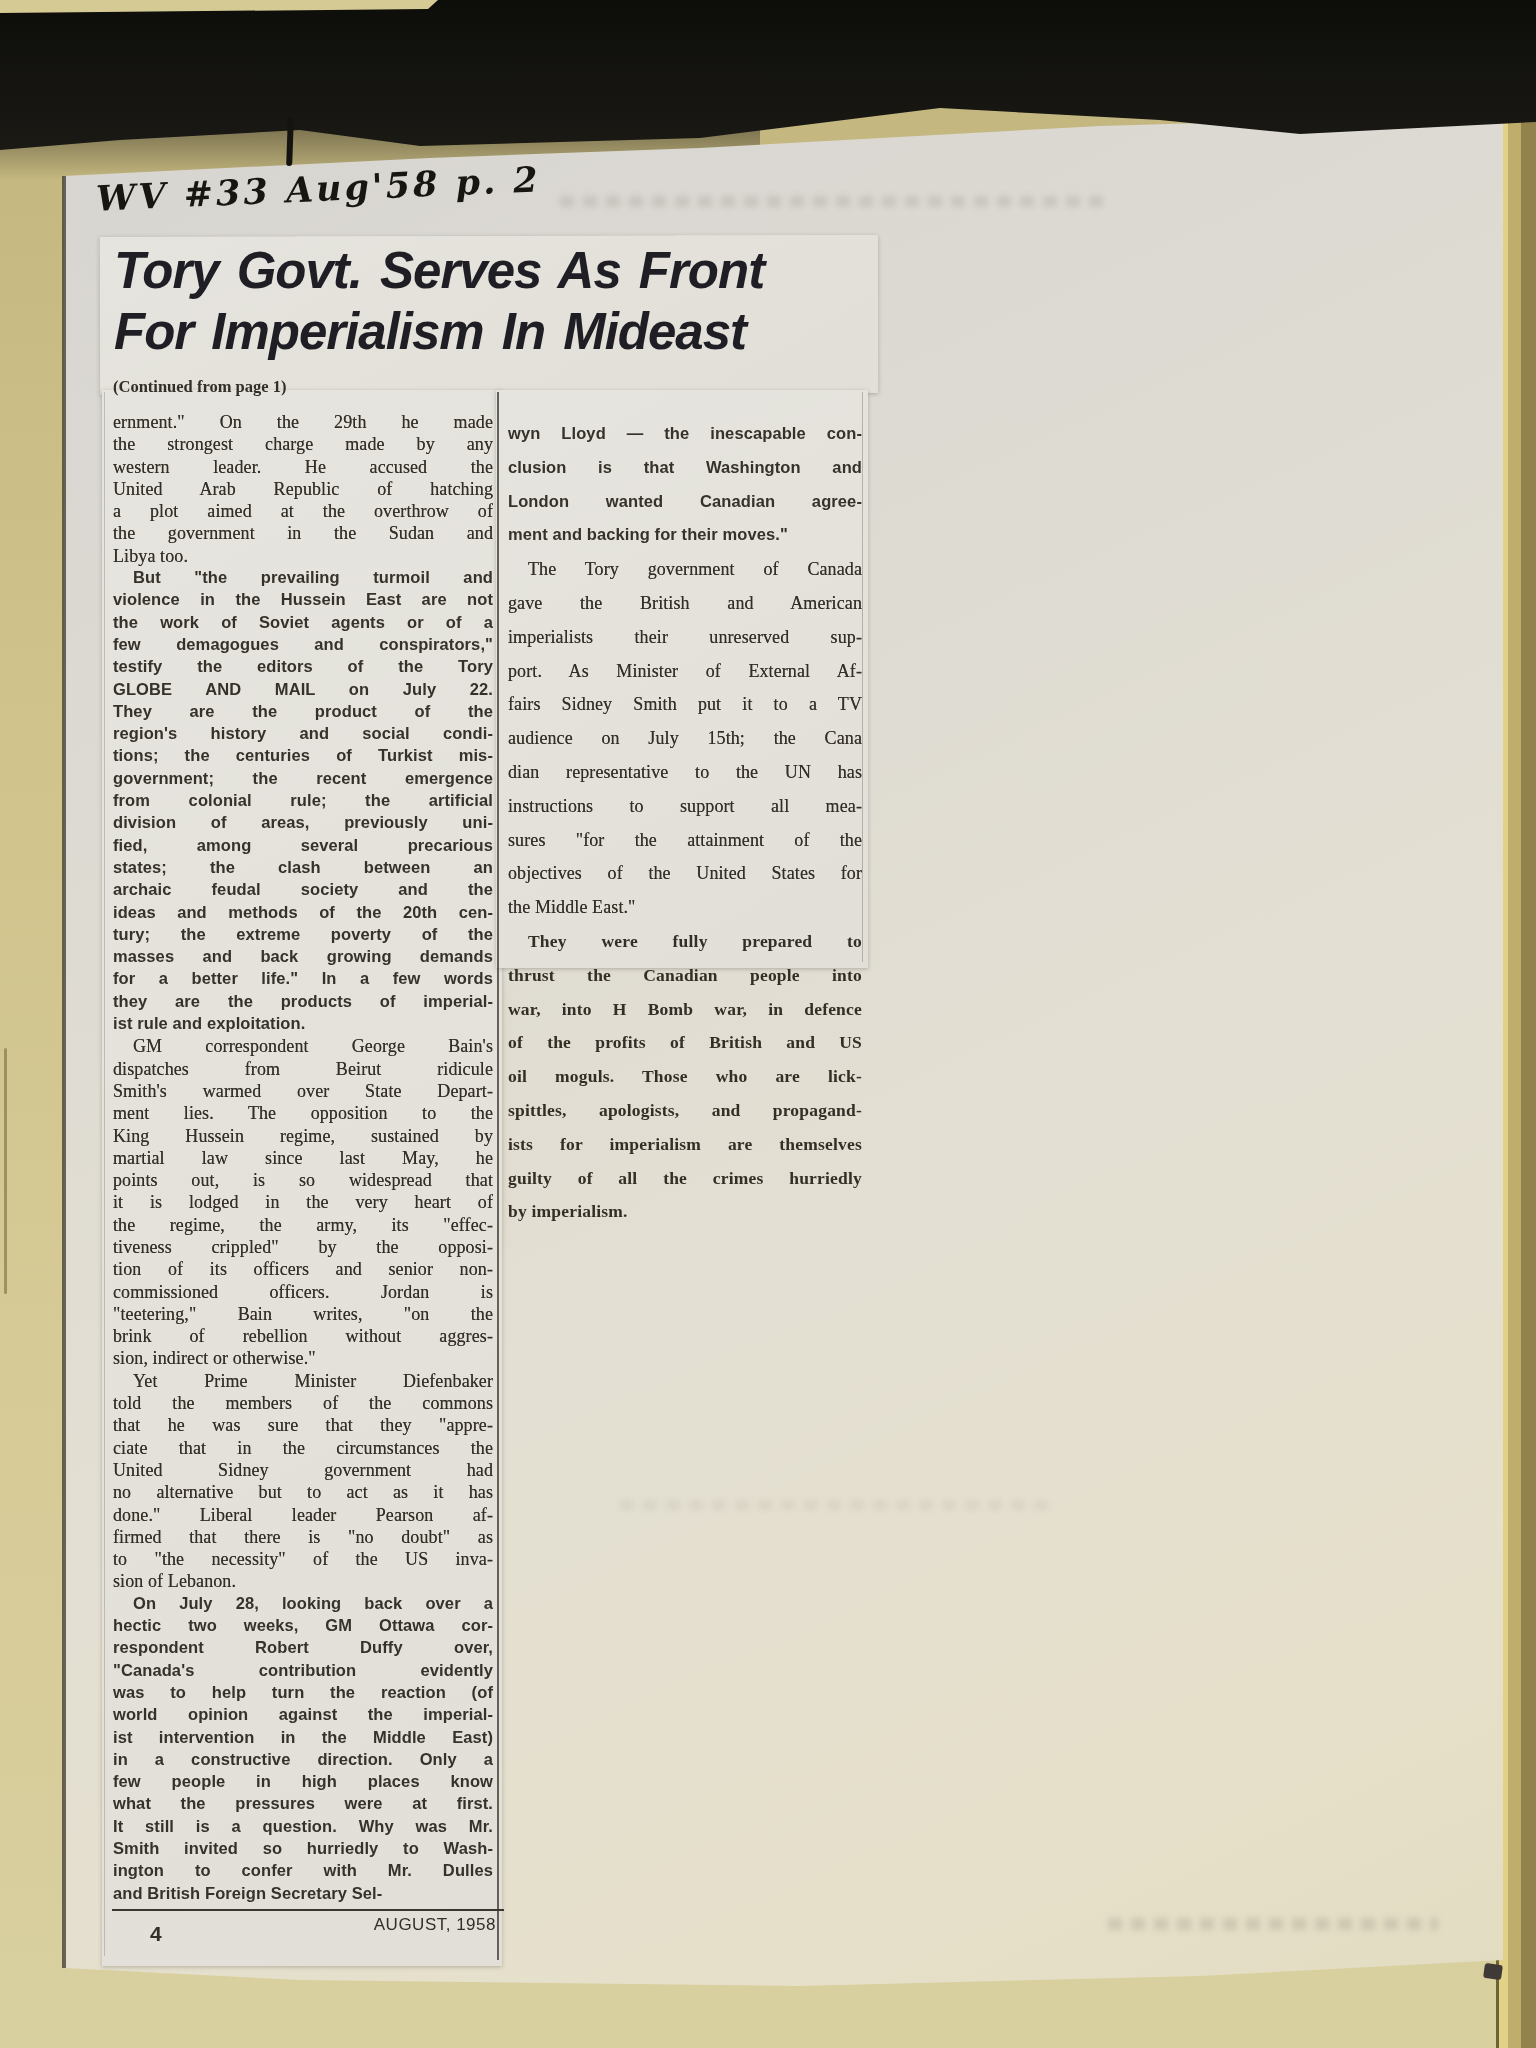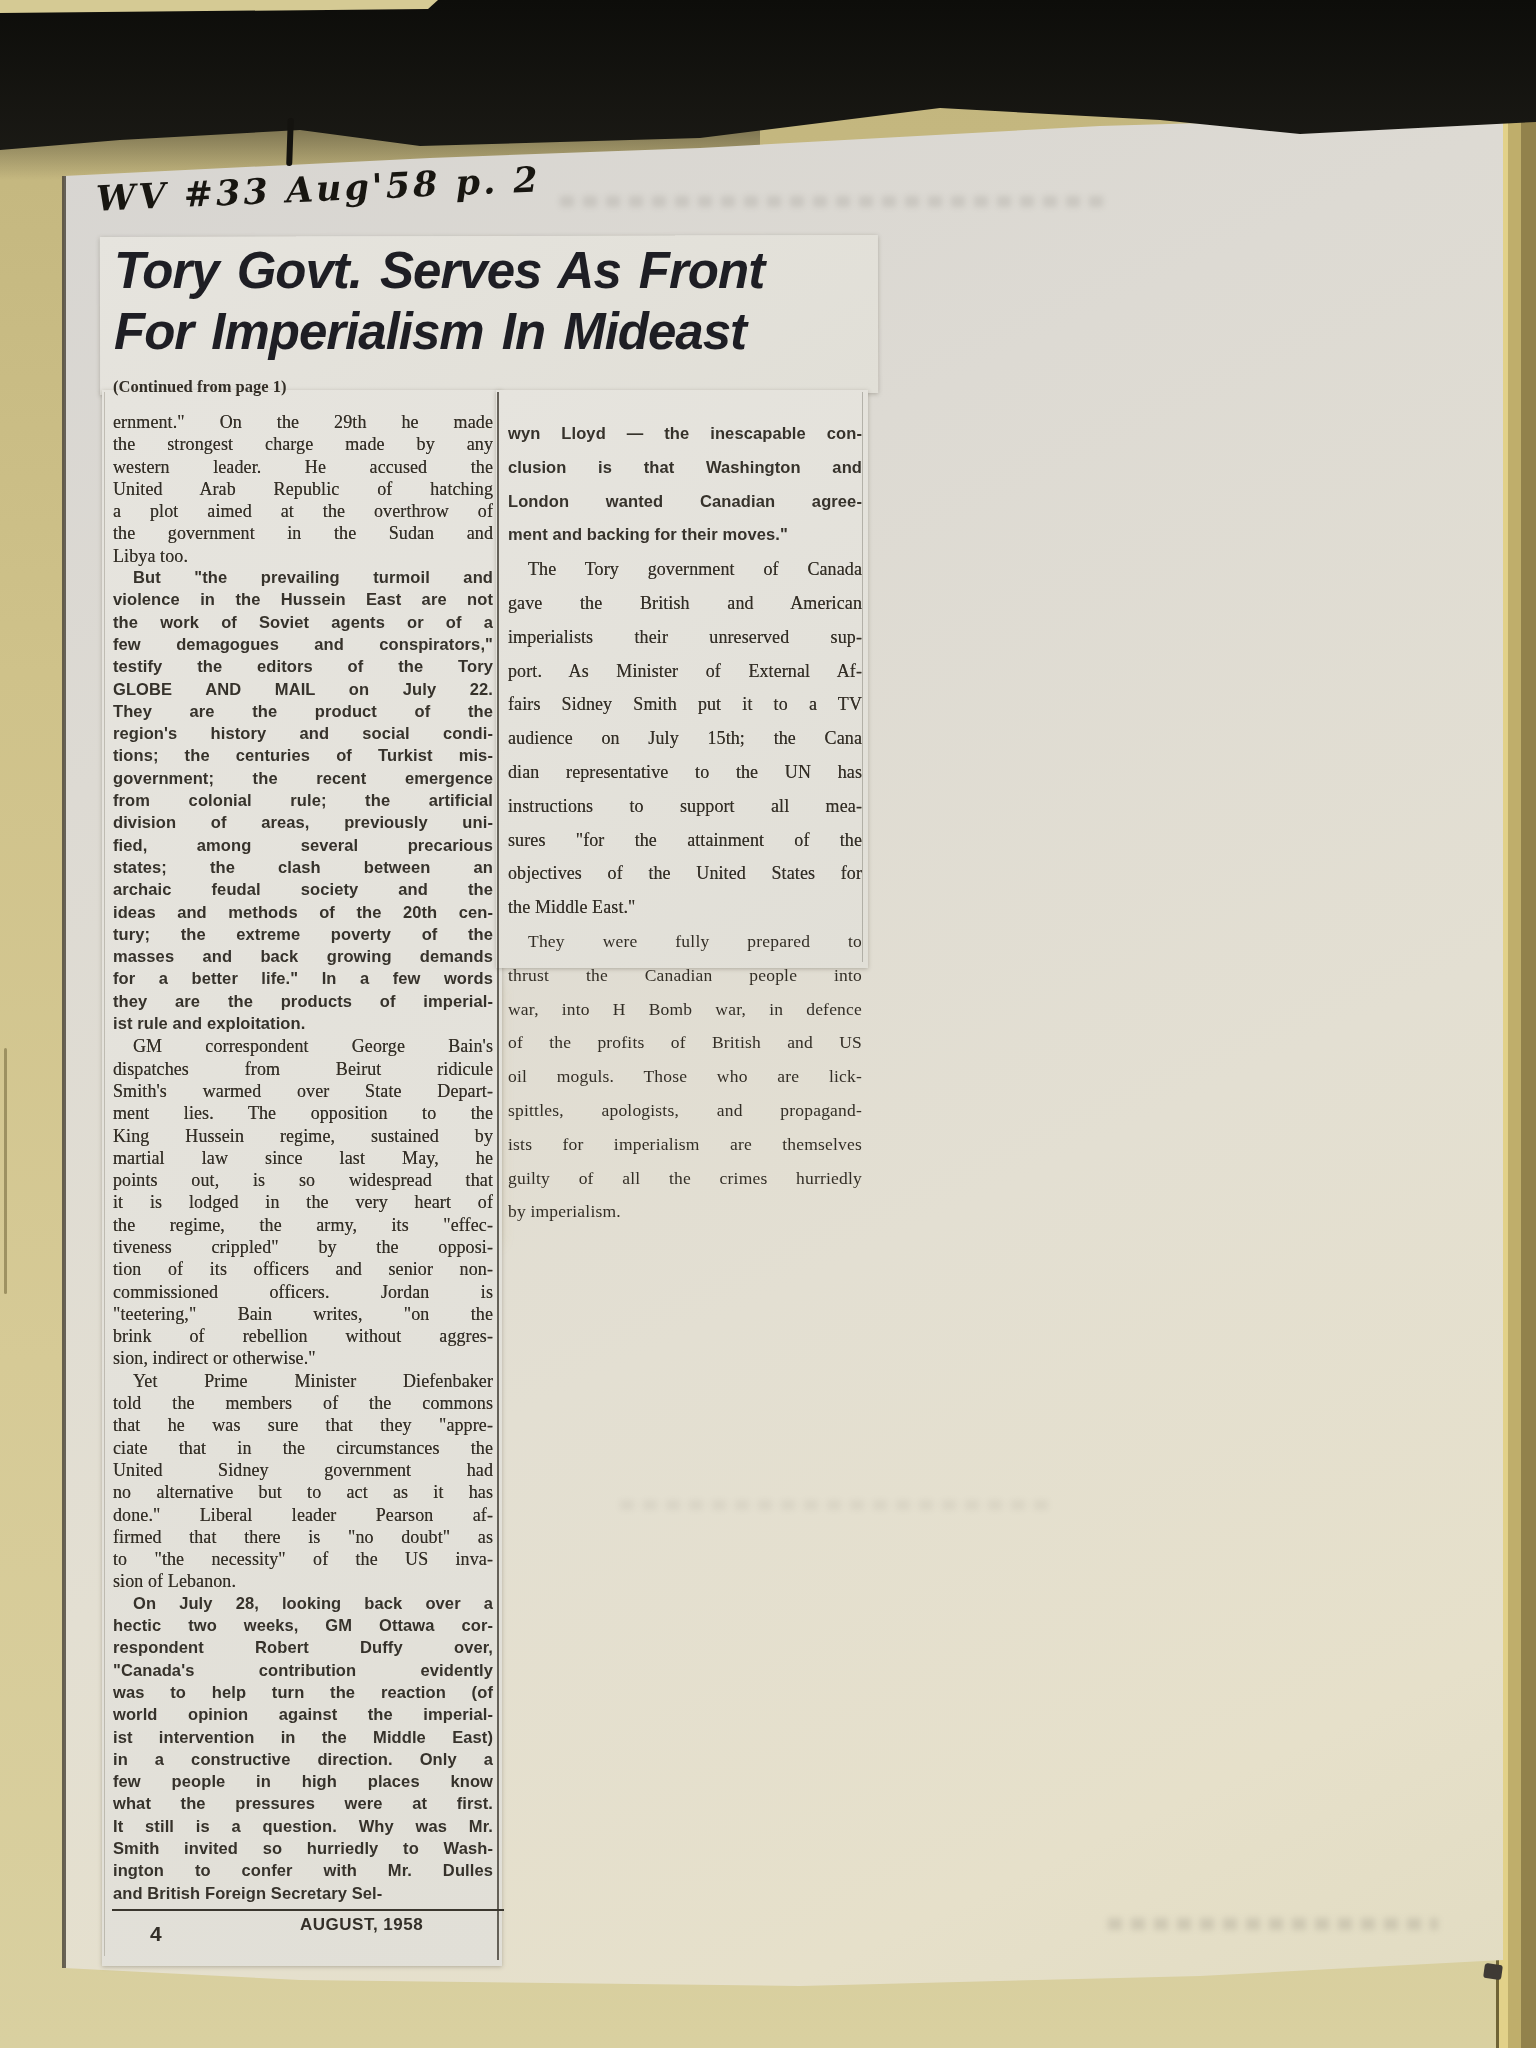--- a/index.html
+++ b/index.html
@@ -71,30 +71,30 @@
   .tl{width:100%;text-align:justify;text-align-last:justify;color:#332e26;
       white-space:normal;}
   #col1 .tl{height:22.3px;}
   #col2 .tl{height:21.8px;margin-top:12px;}
   .tl.last{text-align-last:left;}
   .tl.ind{text-indent:20px;}
   .serif{font-family:"Liberation Serif",serif;font-size:18px;letter-spacing:.1px;
          text-shadow:0 0 .4px rgba(45,40,32,.7);}
   .sans{font-family:"Liberation Sans",sans-serif;font-weight:700;font-size:16.5px;
         letter-spacing:.1px;color:#36322b;}
-  .serifbold{font-family:"Liberation Serif",serif;font-weight:400;font-size:17.5px;
+  .serifbold{font-family:"Liberation Serif",serif;font-weight:700;font-size:17.5px;
         letter-spacing:.2px;}
 
   
   #footer-rule{position:absolute;left:112px;top:1909px;width:392px;height:2px;
     background:#3a362e;}
   #page-number{position:absolute;left:150px;top:1922px;
     font-family:"Liberation Sans",sans-serif;font-weight:700;font-size:21px;color:#332f28;}
-  #footer-date{position:absolute;left:300px;top:1915px;width:196px;
-    font-family:"Liberation Sans",sans-serif;font-weight:700;font-size:17px;
+  #footer-date{position:absolute;left:300px;top:1915px;width:196px;text-align:right;
+    font-family:"Liberation Sans",sans-serif;font-weight:400;font-size:17px;
     letter-spacing:.5px;color:#332f28;}
 
   
   .ghost{position:absolute;filter:blur(3px);
     background:repeating-linear-gradient(90deg,rgba(108,104,94,.55) 0 14px,transparent 14px 23px);}
   #ghost-top{left:560px;top:196px;width:550px;height:11px;opacity:.30;}
   #ghost-mid{left:620px;top:1500px;width:430px;height:10px;opacity:.16;}
   #ghost-bottom{left:1108px;top:1918px;width:330px;height:12px;opacity:.34;}
   .ghost-vert{position:absolute;filter:blur(7px);background:rgba(186,150,70,.20);}
   #ghost-vert1{left:425px;top:920px;width:48px;height:360px;transform:rotate(2deg);}

